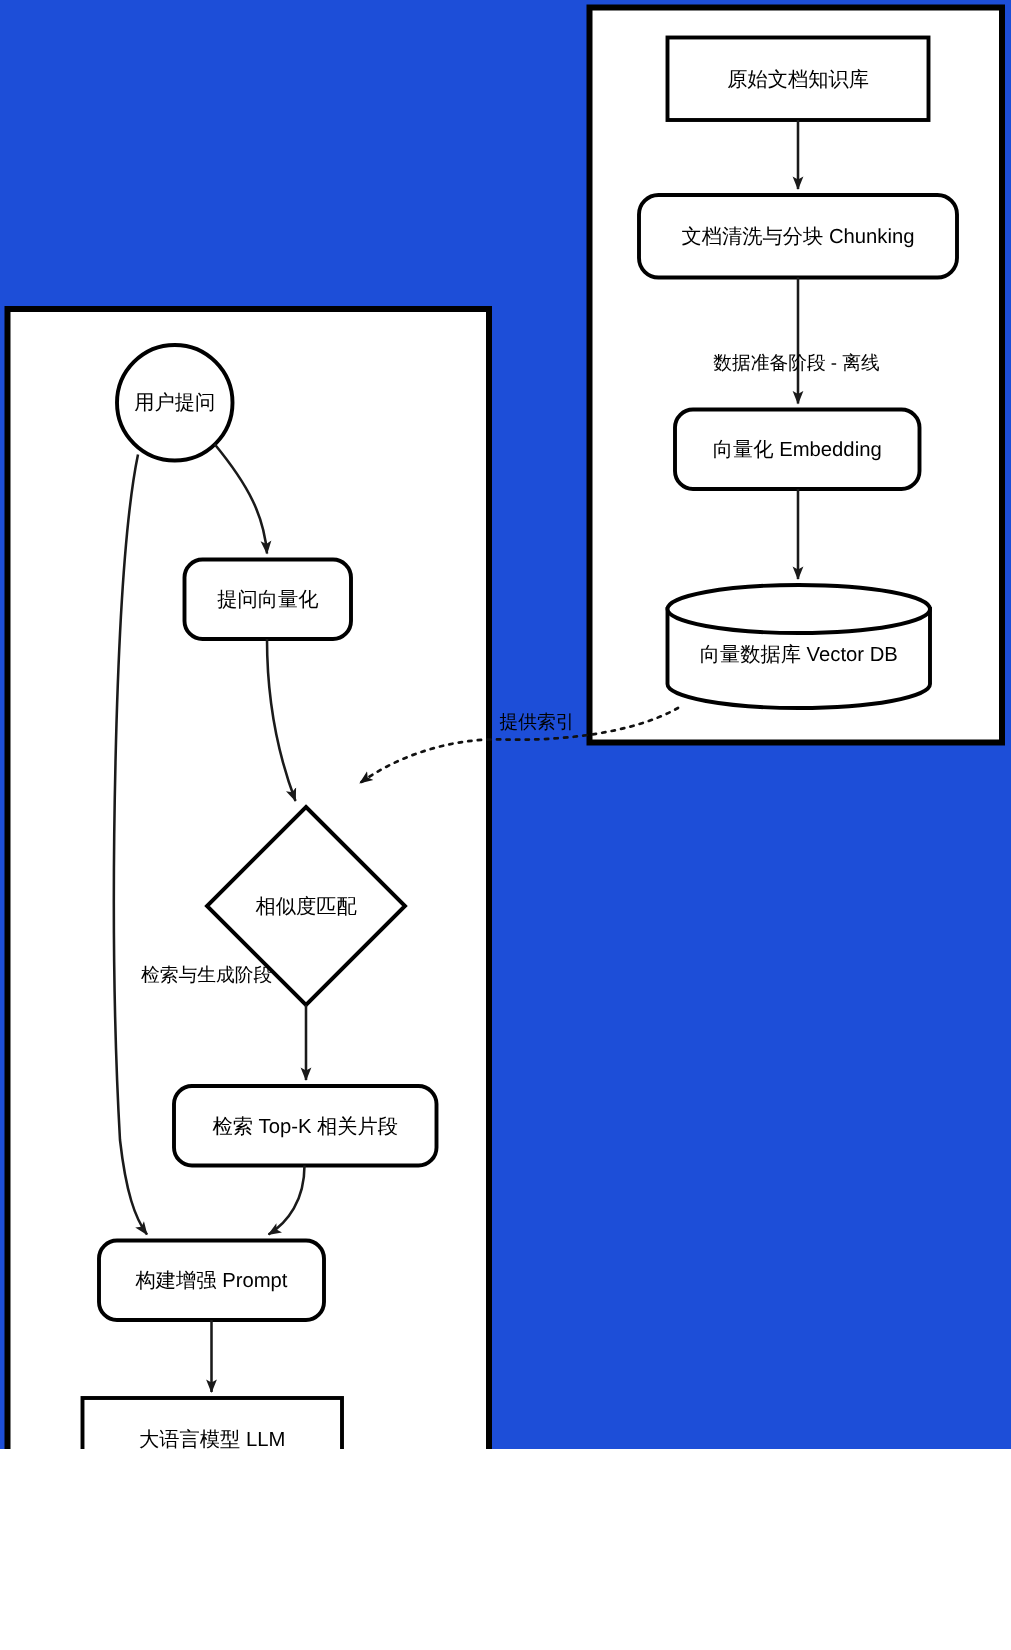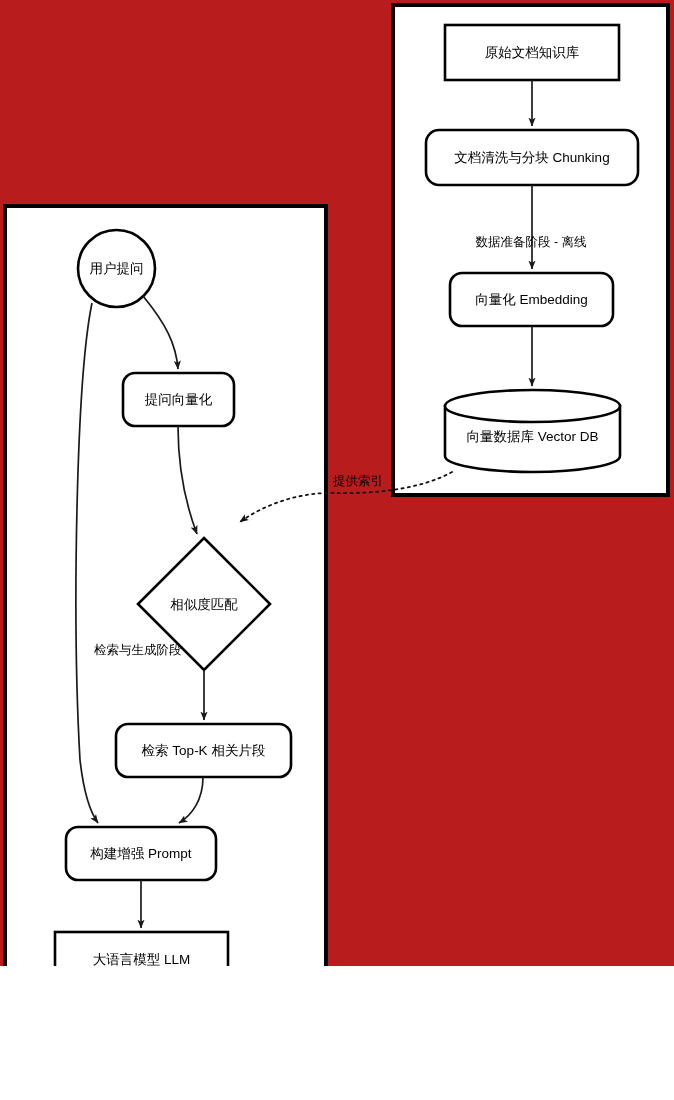--- a/index.html
+++ b/index.html
@@ -8,21 +8,21 @@
     padding: 0;
     background: #ffffff;
   }
   body {
     font-family: "Liberation Sans", "DejaVu Sans", sans-serif;
   }
   #stage {
     position: relative;
     width: 674px;
     height: 966px;
-    background: #b91c1c;
+    background: #1d4ed8;
     overflow: hidden;
   }
   svg#diagram {
     position: absolute;
     top: 0;
     left: 0;
     width: 674px;
     height: 1100px;
     display: block;
   }

